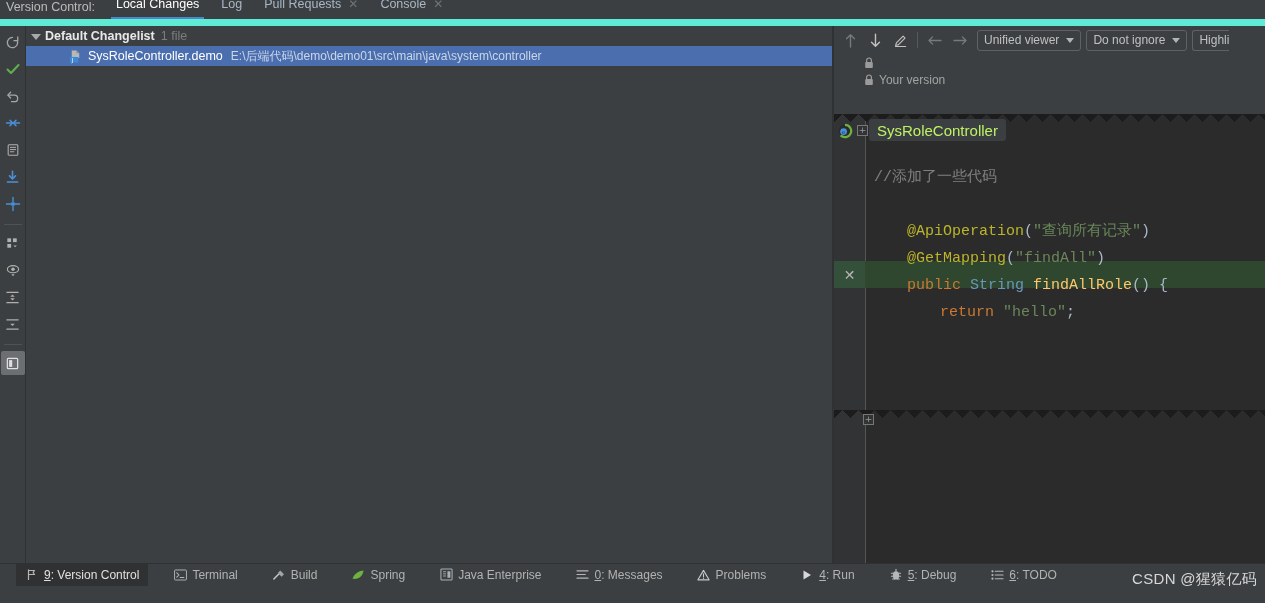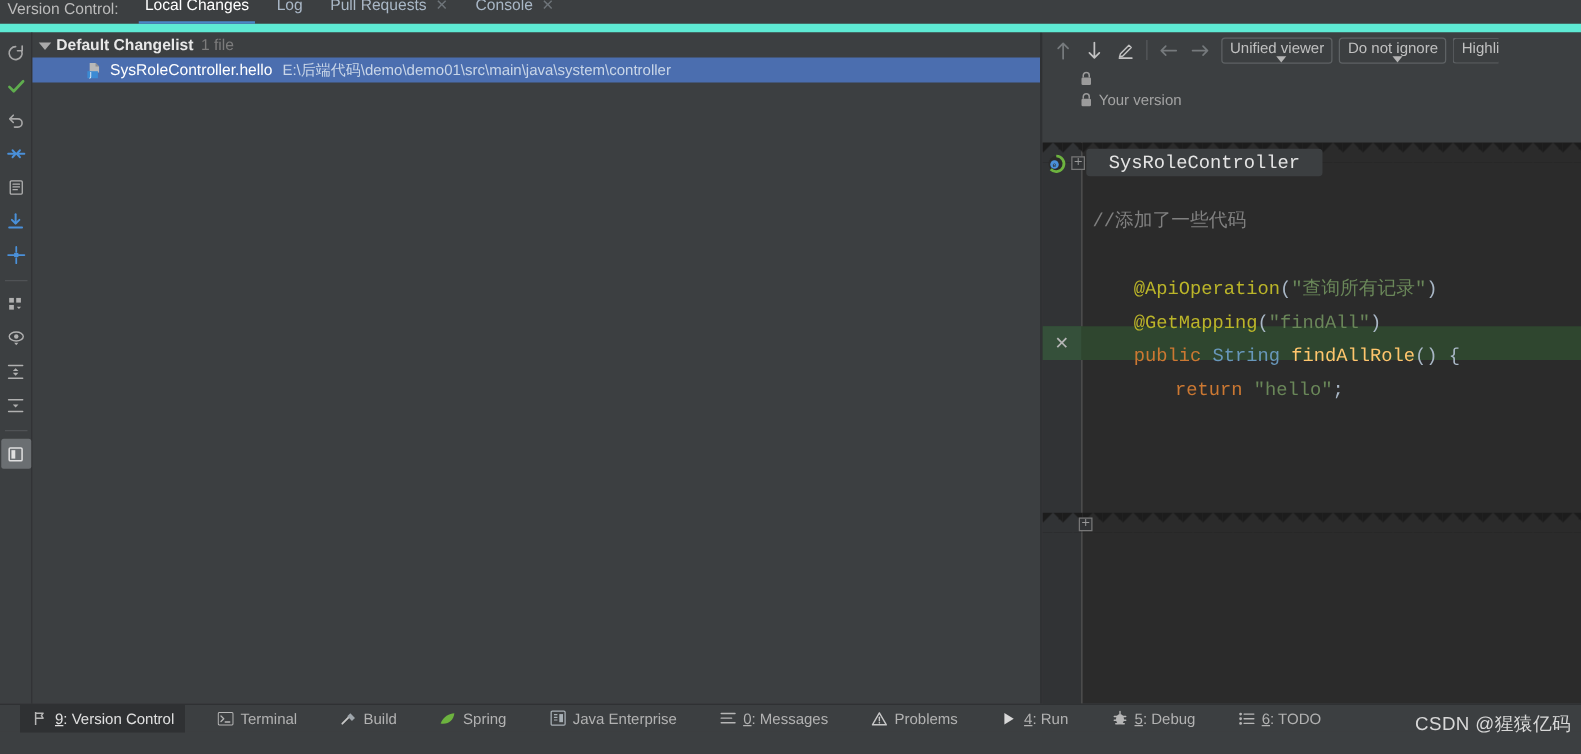--- a/index.html
+++ b/index.html
@@ -108,21 +108,21 @@
     width: 24px; height: 22px; display: flex;
     align-items: center; justify-content: center;
     color: #9a9a9a; font-size: 14px; cursor: default;
   }
   .tb-icon.dim { color: #6a6d70; }
   .tb-sep { width: 1px; height: 16px; background: #565a5c; margin: 0 4px; }
   .combo {
     height: 21px; border: 1px solid #5e6264; border-radius: 3px;
     display: flex; align-items: center; padding: 0 6px;
     font-size: 12px; color: #c0c0c0; margin-left: 4px;
-    white-space: nowrap; cursor: default; background: transparent; flex-direction: column;
+    white-space: nowrap; cursor: default; background: transparent;
   }
   .combo .caret {
     margin-left: 7px; border-left: 4px solid transparent;
     border-right: 4px solid transparent; border-top: 5px solid #b4b4b4;
   }
 
   .diff-meta { padding-left: 30px; }
   .meta-line {
     height: 17px; display: flex; align-items: center;
     font-size: 12px; color: #a3a3a3;
@@ -156,23 +156,23 @@
       linear-gradient(135deg, #1c1c1c 25%, transparent 25%),
       linear-gradient(225deg, #1c1c1c 25%, transparent 25%);
     background-position: 0 0, 0 0;
   }
   .zig.top { top: 0; }
   .zig.bottom { top: 296px; }
 
   .fold-badge {
     position: absolute; left: 35px; height: 22px;
     background: #3c3f41; border-radius: 3px;
-    padding: 0 18px; display: flex; align-items: center;
-    font-family: Liberation Mono, monospace;
-    font-size: 15px; color: #e5e5e5;
+    padding: 0 8px; display: flex; align-items: center;
+    font-family: Liberation Sans, sans-serif;
+    font-size: 15px; color: #bef264;
   }
   .fold-plus {
     position: absolute; width: 11px; height: 11px;
     border: 1px solid #777; color: #999; font-size: 9px;
     display: flex; align-items: center; justify-content: center;
     background: #313335; font-family: "DejaVu Sans", sans-serif;
     line-height: 1;
   }
   .spring-icon {
     position: absolute; left: 3px; width: 16px; height: 16px;
@@ -356,21 +356,21 @@
     </div>
 
     <div id="files-host">
         <div class="file-row">
           <span class="file-icon"><svg width="15" height="15" viewBox="0 0 16 16">
               <path d="M4 1.5h5l3 3v5H4z" fill="#b8b8b8"></path>
               <path d="M9 1.5v3h3z" fill="#8e8e8e"></path>
               <rect x="2" y="8.5" width="9" height="6" fill="#3c8bd4"></rect>
               <text x="4" y="13.4" font-size="6" fill="#ffffff" font-family="DejaVu Sans">J</text>
             </svg></span>
-          <span class="file-name">SysRoleController.hello</span>
+          <span class="file-name">SysRoleController.demo</span>
           <span class="file-path">E:\后端代码\demo\demo01\src\main\java\system\controller</span>
         </div>
       </div>
 
     <div class="changes-body"></div>
   </div>
 
   <div class="vsplit"></div>
 
   <div class="diff">

